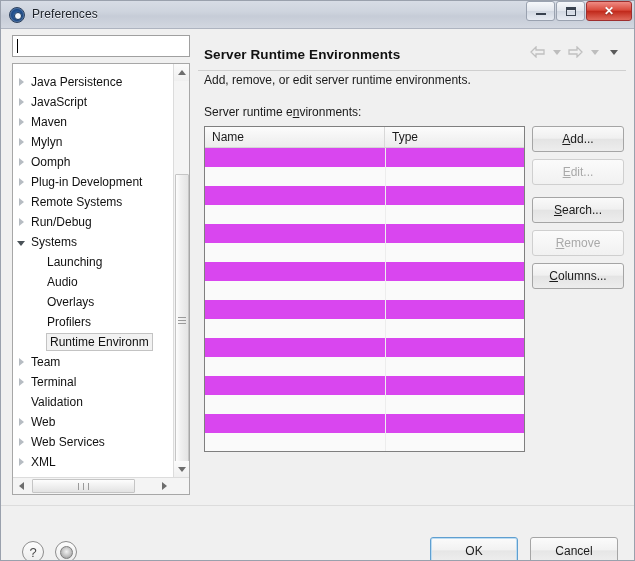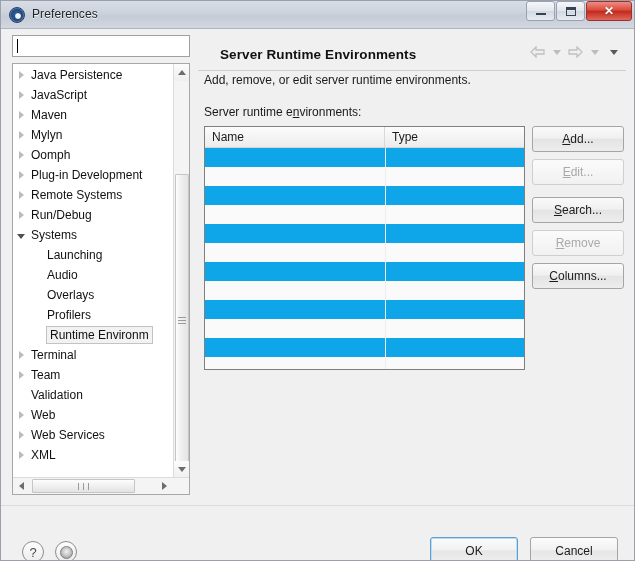--- a/index.html
+++ b/index.html
@@ -83,21 +83,21 @@
     width: 165px; padding: 0 2px; color: #111;
   }
 
   .tree-wrap {
     position: absolute; left: 4px; top: 30px; width: 178px; height: 432px;
     background: #ffffff; border: 1px solid #a7a7a7;
     overflow: hidden;
   }
   .tree-list {
     position: absolute; left: 0; top: 0; width: 162px; height: 414px;
-    padding-top: 1px;
+    padding-top: 8px;
     text-align: center;
   }
   .tree-item {
     height: 20px; display: flex; align-items: center;
     font-size: 12px; color: #111; white-space: nowrap;
   }
   .tree-item .arrow {
     width: 16px; flex: 0 0 16px; display: flex; align-items: center; justify-content: center;
     font-size: 8px; color: #9aa0a6;
   }
@@ -176,40 +176,39 @@
     position: absolute; left: 196px; top: 4px; width: 433px; height: 466px;
   }
   .page-header {
     position: absolute; left: 2px; top: 5px; width: 428px; height: 33px;
     border-bottom: 1px solid #cfcfcf;
     display: flex; align-items: center;
   }
   .page-title {
     font-size: 13.5px; font-weight: bold; color: #111; padding-left: 6px;
     letter-spacing: .1px;
-    margin-left: 16px;
   }
   .nav-icons {
     position: absolute; right: 4px; top: 5px; display: flex; align-items: center; gap: 2px;
   }
   .nav-ico { width: 17px; height: 18px; display: flex; align-items: center; justify-content: center; }
   .chev { width: 0; height: 0; border-top: 5px solid #bdbdbd; border-left: 4px solid transparent; border-right: 4px solid transparent; }
   .chev.dark { border-top-color: #5a5a5a; }
 
   .desc {
     position: absolute; left: 8px; top: 40px; font-size: 12px; color: #1a1a1a;
   }
   .table-label {
     position: absolute; left: 8px; top: 72px; font-size: 12px; color: #1a1a1a;
   }
   .table-label .mn { text-decoration: underline; }
 
   .grid {
-    position: absolute; left: 8px; top: 93px; width: 321px; height: 244px;
-    background: #0ea5e9; border: 1px solid #7f7f7f;
+    position: absolute; left: 8px; top: 93px; width: 321px; height: 326px;
+    background: #d946ef; border: 1px solid #7f7f7f;
     overflow: hidden;
   }
   .grid-head {
     height: 21px; display: flex;
     background: linear-gradient(180deg,#fcfcfc 0%,#f4f4f4 50%,#ececec 100%);
     border-bottom: 1px solid #d4d4d4;
   }
   .grid-head .th {
     font-size: 12px; color: #1a1a1a; display: flex; align-items: center;
     padding-left: 7px;
@@ -351,25 +350,25 @@
               <span class="lbl">Overlays</span>
             </div>
             <div class="tree-item child">
               <span class="lbl">Profilers</span>
             </div>
             <div class="tree-item child selected">
               <span class="lbl">Runtime Environm</span>
             </div>
             <div class="tree-item">
               <span class="arrow collapsed"></span>
+              <span class="lbl">Team</span>
+            </div>
+            <div class="tree-item">
+              <span class="arrow collapsed"></span>
               <span class="lbl">Terminal</span>
-            </div>
-            <div class="tree-item">
-              <span class="arrow collapsed"></span>
-              <span class="lbl">Team</span>
             </div>
             <div class="tree-item">
               <span class="arrow"></span>
               <span class="lbl">Validation</span>
             </div>
             <div class="tree-item">
               <span class="arrow collapsed"></span>
               <span class="lbl">Web</span>
             </div>
             <div class="tree-item">

